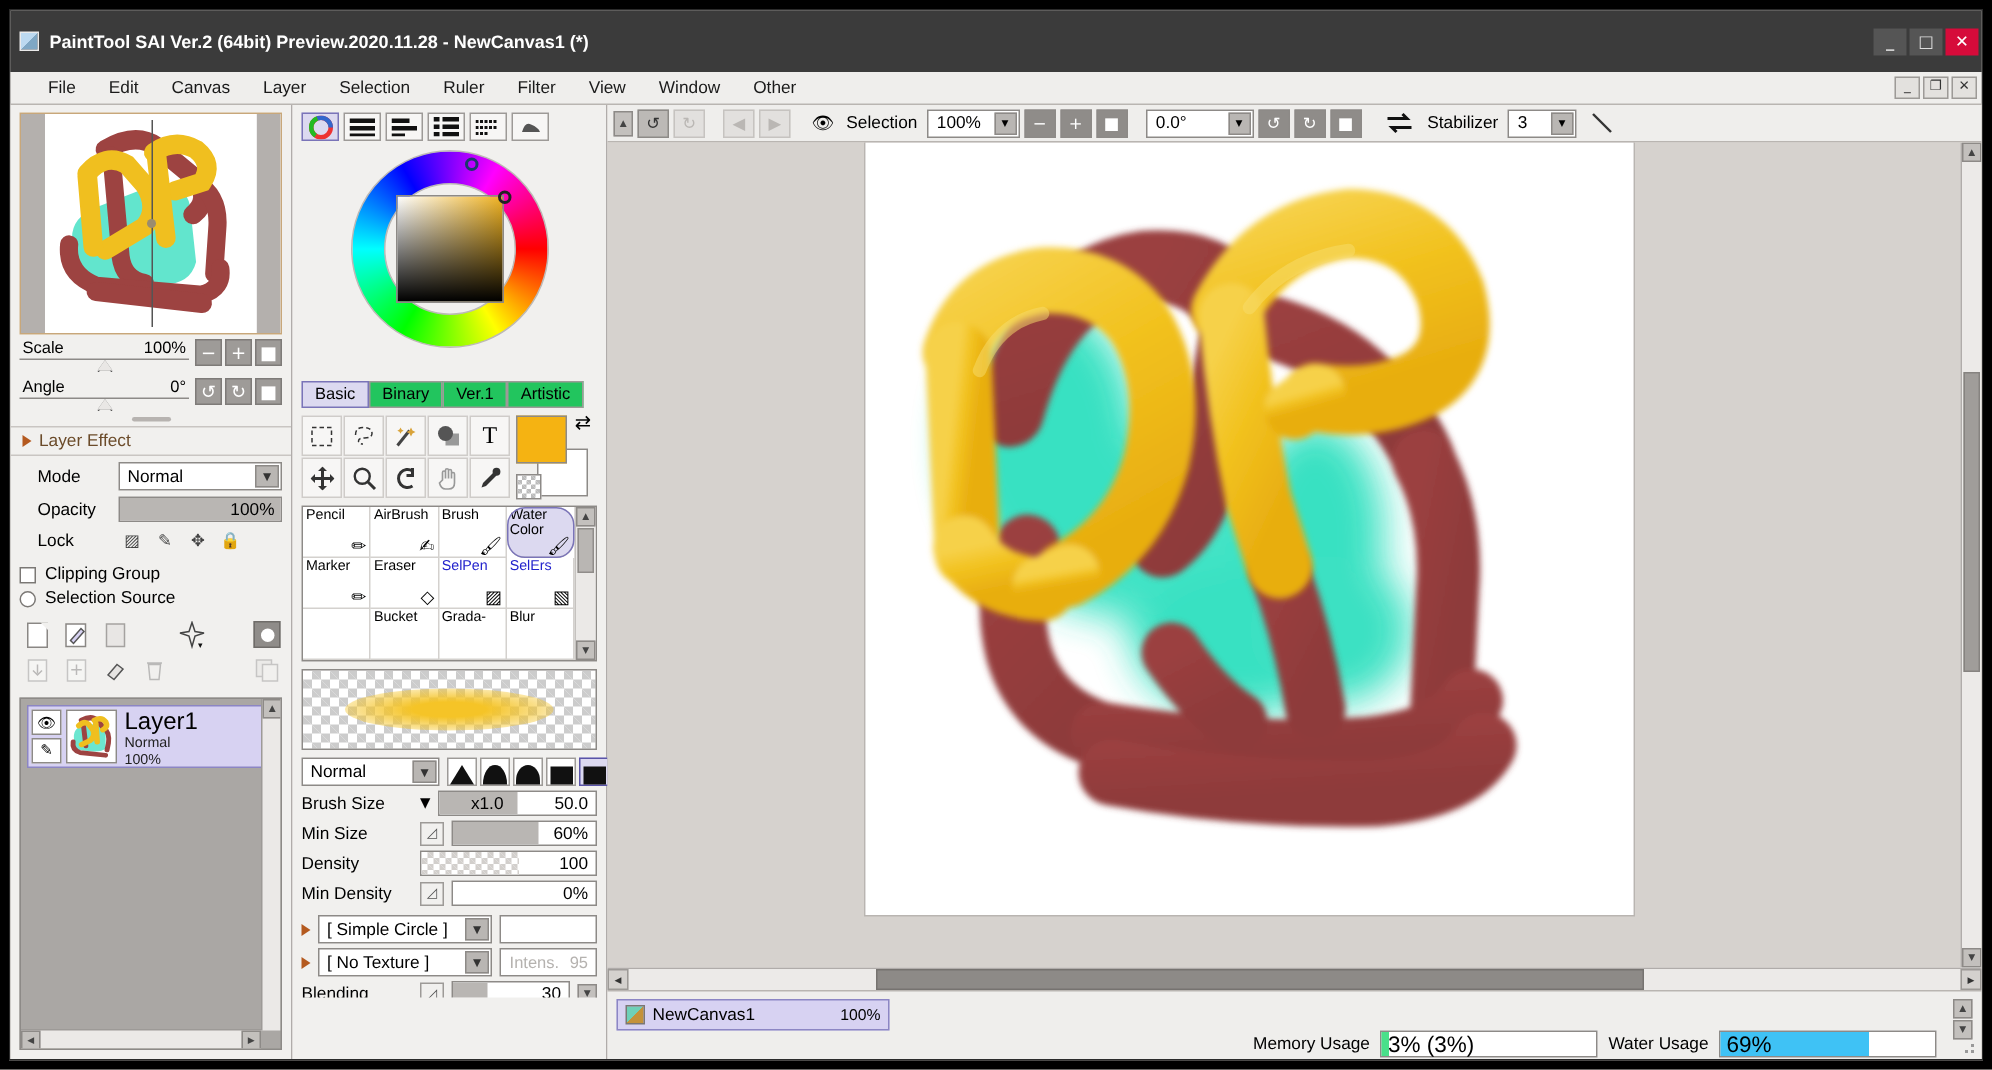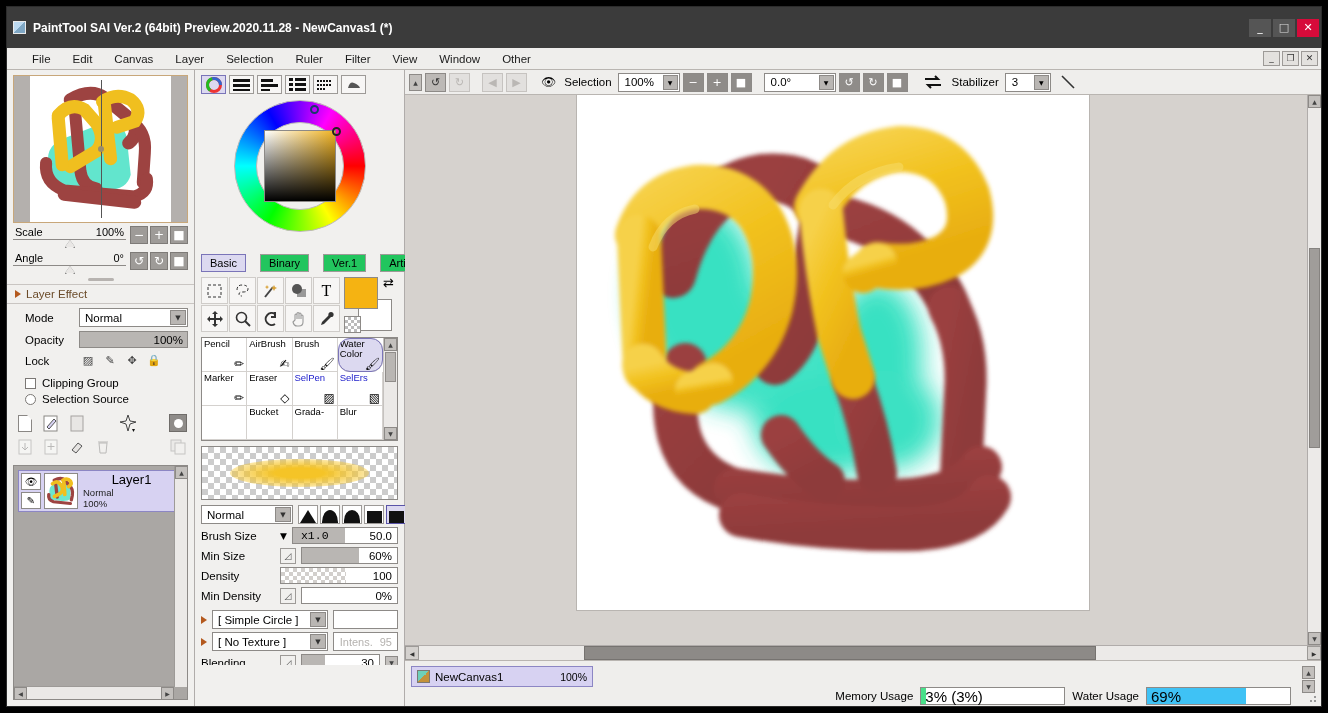--- a/index.html
+++ b/index.html
@@ -127,21 +127,21 @@
     padding-right:4px; font-size:11.5px;
   }
   .valbar .fill { position:absolute; left:0; top:0; bottom:0; background:#b9b6b3; }
   .valbar span { position:relative; z-index:1; }
   .lockicons { display:flex; gap:4px; }
   .lockico {
     width:18px; height:17px; border:1px solid transparent;
     display:flex; align-items:center; justify-content:center; font-size:11px;
     font-family:"DejaVu Sans", sans-serif; color:#444;
   }
-  .chk-row { display:flex; align-items:center; gap:6px; padding:2px 18px; font-size:11.5px; }
+  .chk-row { display:flex; align-items:center; gap:6px; padding:2px 6px; font-size:11.5px; }
   .chkbox { width:11px; height:11px; border:1px solid #7b7875; background:#fff; }
   .radio { width:11px; height:11px; border:1px solid #7b7875; background:#fff; border-radius:50%; }
 
   
   .layer-tools { padding:4px 6px 2px 8px; }
   .lt-row { display:flex; align-items:center; gap:6px; height:24px; }
   .lt-btn { width:20px; height:21px; display:flex; align-items:center; justify-content:center; }
   .lt-spacer { flex:1; }
   .doc-ico { width:14px;height:17px;background:#fff;border:1px solid #8a8784;position:relative; }
   .doc-ico:after{content:"";position:absolute;right:-1px;top:-1px;border-top:5px solid #f1f0ee;border-left:5px solid transparent;}
@@ -158,21 +158,21 @@
     display:flex; align-items:stretch; height:42px; padding:2px;
   }
   .li-eyes { width:20px; display:flex; flex-direction:column; gap:2px; }
   .li-eye, .li-pen {
     flex:1; background:#fff; border:1px solid #8d8a87;
     display:flex; align-items:center; justify-content:center; font-size:10px;
     font-family:"DejaVu Sans", sans-serif;
   }
   .li-thumb { width:34px; margin-left:3px; background:#fff; border:1px solid #8d8a87; position:relative; overflow:hidden; }
   .li-text { flex:1; padding-left:5px; line-height:1.15; }
-  .li-name { font-size:13px;text-align:center; }
+  .li-name { font-size:16px; }
   .li-sub { font-size:9.5px; color:#222; }
   .sb-v-right {
     position:absolute; right:0; top:0; bottom:12px; width:13px; background:#ebe9e7; border-left:1px solid #9d9a97;
   }
   .sb-arrow {
     width:13px; height:13px; background:#c3c0bd; border:1px solid #8d8a87;
     display:flex; align-items:center; justify-content:center; font-size:6px;
     font-family:"DejaVu Sans", sans-serif; color:#444;
   }
   .sb-h-bottom {
@@ -204,21 +204,21 @@
       linear-gradient(to right, #fff 0%, #f0b323 100%);
     border:1px solid #8d8a87;
   }
   .wheel-mark {
     position:absolute; width:9px; height:9px; border-radius:50%;
     border:2px solid #1b3a6b; background:transparent;
   }
   .wheel-mark.hue { left:76px; top:5px; }
   .wheel-mark.sq { left:98px; top:27px; border-color:#222; }
 
-  .cp-tabs { display:flex; gap:14px; padding:16px 6px 5px 6px; }
+  .cp-tabs { display:flex; gap:0; padding:16px 6px 5px 6px; }
   .cp-tab {
     padding:2px 8px; font-size:11px; background:#22c55e; border:1px solid #9d9a97;
   }
   .cp-tab.sel { background:#dcd9f0; border-color:#7a74b8; }
 
   .tools-wrap { display:flex; padding:0 6px 4px 6px; gap:4px; }
   .tool-grid { display:grid; grid-template-columns:repeat(5,27px); grid-auto-rows:27px; gap:1px; }
   .tool-cell {
     background:#f7f6f5; border:1px solid #cfccc9;
     display:flex; align-items:center; justify-content:center;
@@ -274,21 +274,21 @@
                display:flex; align-items:flex-end; justify-content:center; }
   .shape-btn.sel { background:#dcd9f0; border-color:#5a54a8; }
   .shape-tri { width:0;height:0;border-left:8px solid transparent;border-right:8px solid transparent;border-bottom:13px solid #111; }
   .shape-bell { width:16px;height:13px;background:#111;border-radius:50% 50% 0 0 / 80% 80% 0 0; }
   .shape-sq { width:15px;height:12px;background:#111; }
   .xfield {
     flex:1; height:17px; background:#fff; border:1px solid #8d8a87; position:relative;
     display:flex; align-items:center; font-size:11.5px; overflow:hidden;
   }
   .xfield .xf-fill { position:absolute; left:0; top:0; bottom:0; background:#b9b6b3; }
-  .xfield .xf-l { position:relative; z-index:2; padding-left:8px;font-family:Liberation Mono, monospace; }
+  .xfield .xf-l { position:relative; z-index:2; padding-left:21px; }
   .xfield .xf-r { position:relative; z-index:2; margin-left:auto; padding-right:5px; }
   .xfield.checker .xf-fill {
     background-image:
       linear-gradient(45deg,#d2cfcc 25%,transparent 25%,transparent 75%,#d2cfcc 75%),
       linear-gradient(45deg,#d2cfcc 25%,transparent 25%,transparent 75%,#d2cfcc 75%);
     background-size:8px 8px; background-position:0 0,4px 4px; background-color:#fff;
   }
   .sel-combo-row { display:flex; align-items:center; gap:5px; padding:3px 6px 0 6px; }
   .sc-tri { width:0;height:0;border-left:6px solid #b4591e;border-top:4px solid transparent;border-bottom:4px solid transparent;flex:none; }
   .sc-box {

